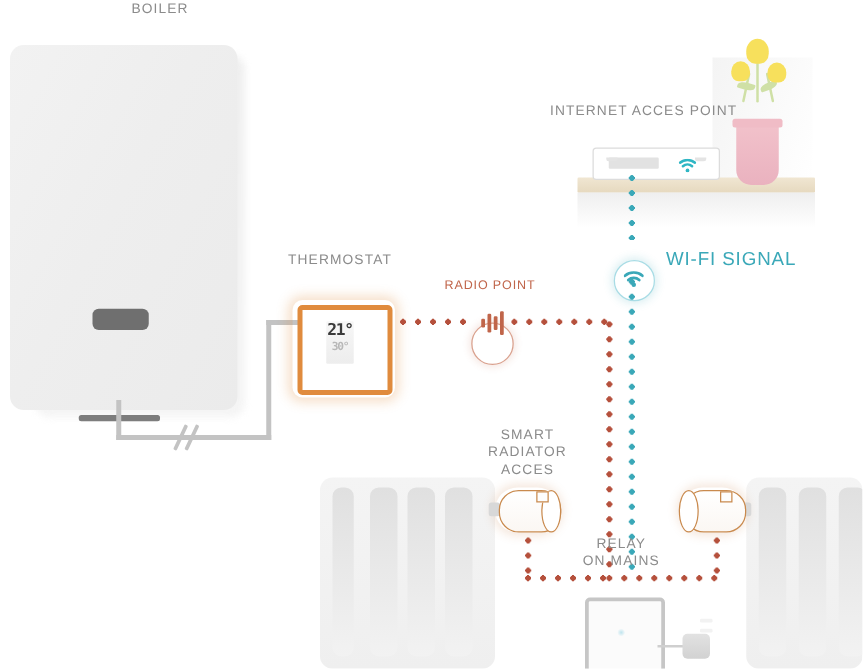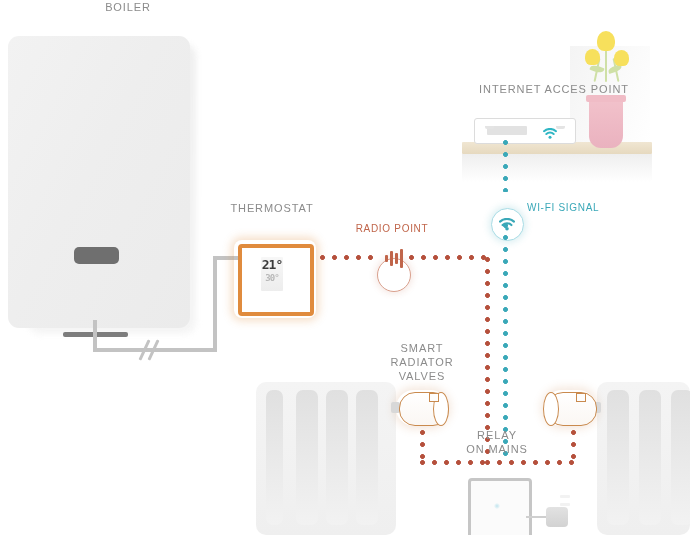--- a/index.html
+++ b/index.html
@@ -99,21 +99,21 @@
     border:1px solid #d9a08d;background:#ffffff;
     box-shadow:0 0 6px 2px rgba(192,101,74,.14);
   }
   .rbar{position:absolute;background:#c0654a;border-radius:1px;}
   #rb1{left:385px;top:255px;width:3px;height:7px;}
   #rb2{left:390px;top:251px;width:3px;height:15px;}
   #rb3{left:395px;top:253px;width:3px;height:11px;}
   #rb4{left:400px;top:249px;width:3px;height:19px;}
 
   
-  #ap-label{left:440px;top:82px;width:180px;text-align:center;margin-left:24px;}
+  #ap-label{left:440px;top:82px;width:180px;text-align:left;}
   #shelf{
     left:462px;top:126px;width:190px;height:12px;
     background:linear-gradient(180deg,#f0e6d2 0%,#e6d9bf 100%);
     border-radius:1px;
   }
   #shelf-shadow{
     left:462px;top:138px;width:190px;height:28px;
     background:linear-gradient(180deg,rgba(225,225,225,.55),rgba(255,255,255,0));
   }
   #shelf-side-shadow{
@@ -153,21 +153,21 @@
   #lf1{left:590px;top:66px;width:14px;height:6px;transform:rotate(18deg);}
   #lf2{left:608px;top:66px;width:14px;height:6px;transform:rotate(-18deg);}
 
   
   #wifi-circle{
     left:491px;top:192px;width:31px;height:31px;border-radius:50%;
     border:1px solid #a8dce5;background:#ffffff;
     box-shadow:0 0 7px 2px rgba(58,168,184,.18);
   }
   #wifi-glyph{left:499px;top:201px;width:16px;height:13px;}
-  #wifi-label{left:527px;top:201px;width:110px;text-align:left;color:#3aa8b8;font-size:10px;letter-spacing:.7px;}
+  #wifi-label{left:527px;top:201px;width:110px;text-align:right;color:#3aa8b8;font-size:15px;letter-spacing:.7px;}
 
   
   .dots-h{position:absolute;height:5px;background-repeat:repeat-x;}
   .dots-v{position:absolute;width:5px;background-repeat:repeat-y;}
   .red-h{background-image:radial-gradient(circle at 2.5px 2.5px,#b5503c 2.2px,transparent 2.4px);background-size:12px 5px;}
   .red-v{background-image:radial-gradient(circle at 2.5px 2.5px,#b5503c 2.2px,transparent 2.4px);background-size:5px 12px;}
   .teal-v{background-image:radial-gradient(circle at 2.5px 2.5px,#3aa8b8 2.2px,transparent 2.4px);background-size:5px 12px;}
 
   #dot-thermo-radio{left:320px;top:255px;width:58px;}
   #dot-radio-right{left:409px;top:255px;width:78px;}
@@ -330,21 +330,21 @@
   </div>
 
   <div class="radiator" id="radR">
     <div class="fin" style="left:10px;top:8px;width:22px;height:135px;"></div>
     <div class="fin" style="left:42px;top:8px;width:22px;height:135px;"></div>
     <div class="fin" style="left:74px;top:8px;width:22px;height:135px;"></div>
   </div>
 
   <div class="lbl" id="valves-label">SMART
 RADIATOR
-VALVES</div>
+ACCES</div>
 
   <div class="valve-glow" id="valveL-glow"></div>
   <div class="valve-stub" id="valveL-stub"></div>
   <div class="valve-body" id="valveL-body"></div>
   <div class="valve-cap" id="valveL-cap"></div>
   <div class="valve-notch" id="valveL-notch"></div>
 
   <div class="valve-glow" id="valveR-glow"></div>
   <div class="valve-stub" id="valveR-stub"></div>
   <div class="valve-body" id="valveR-body"></div>

